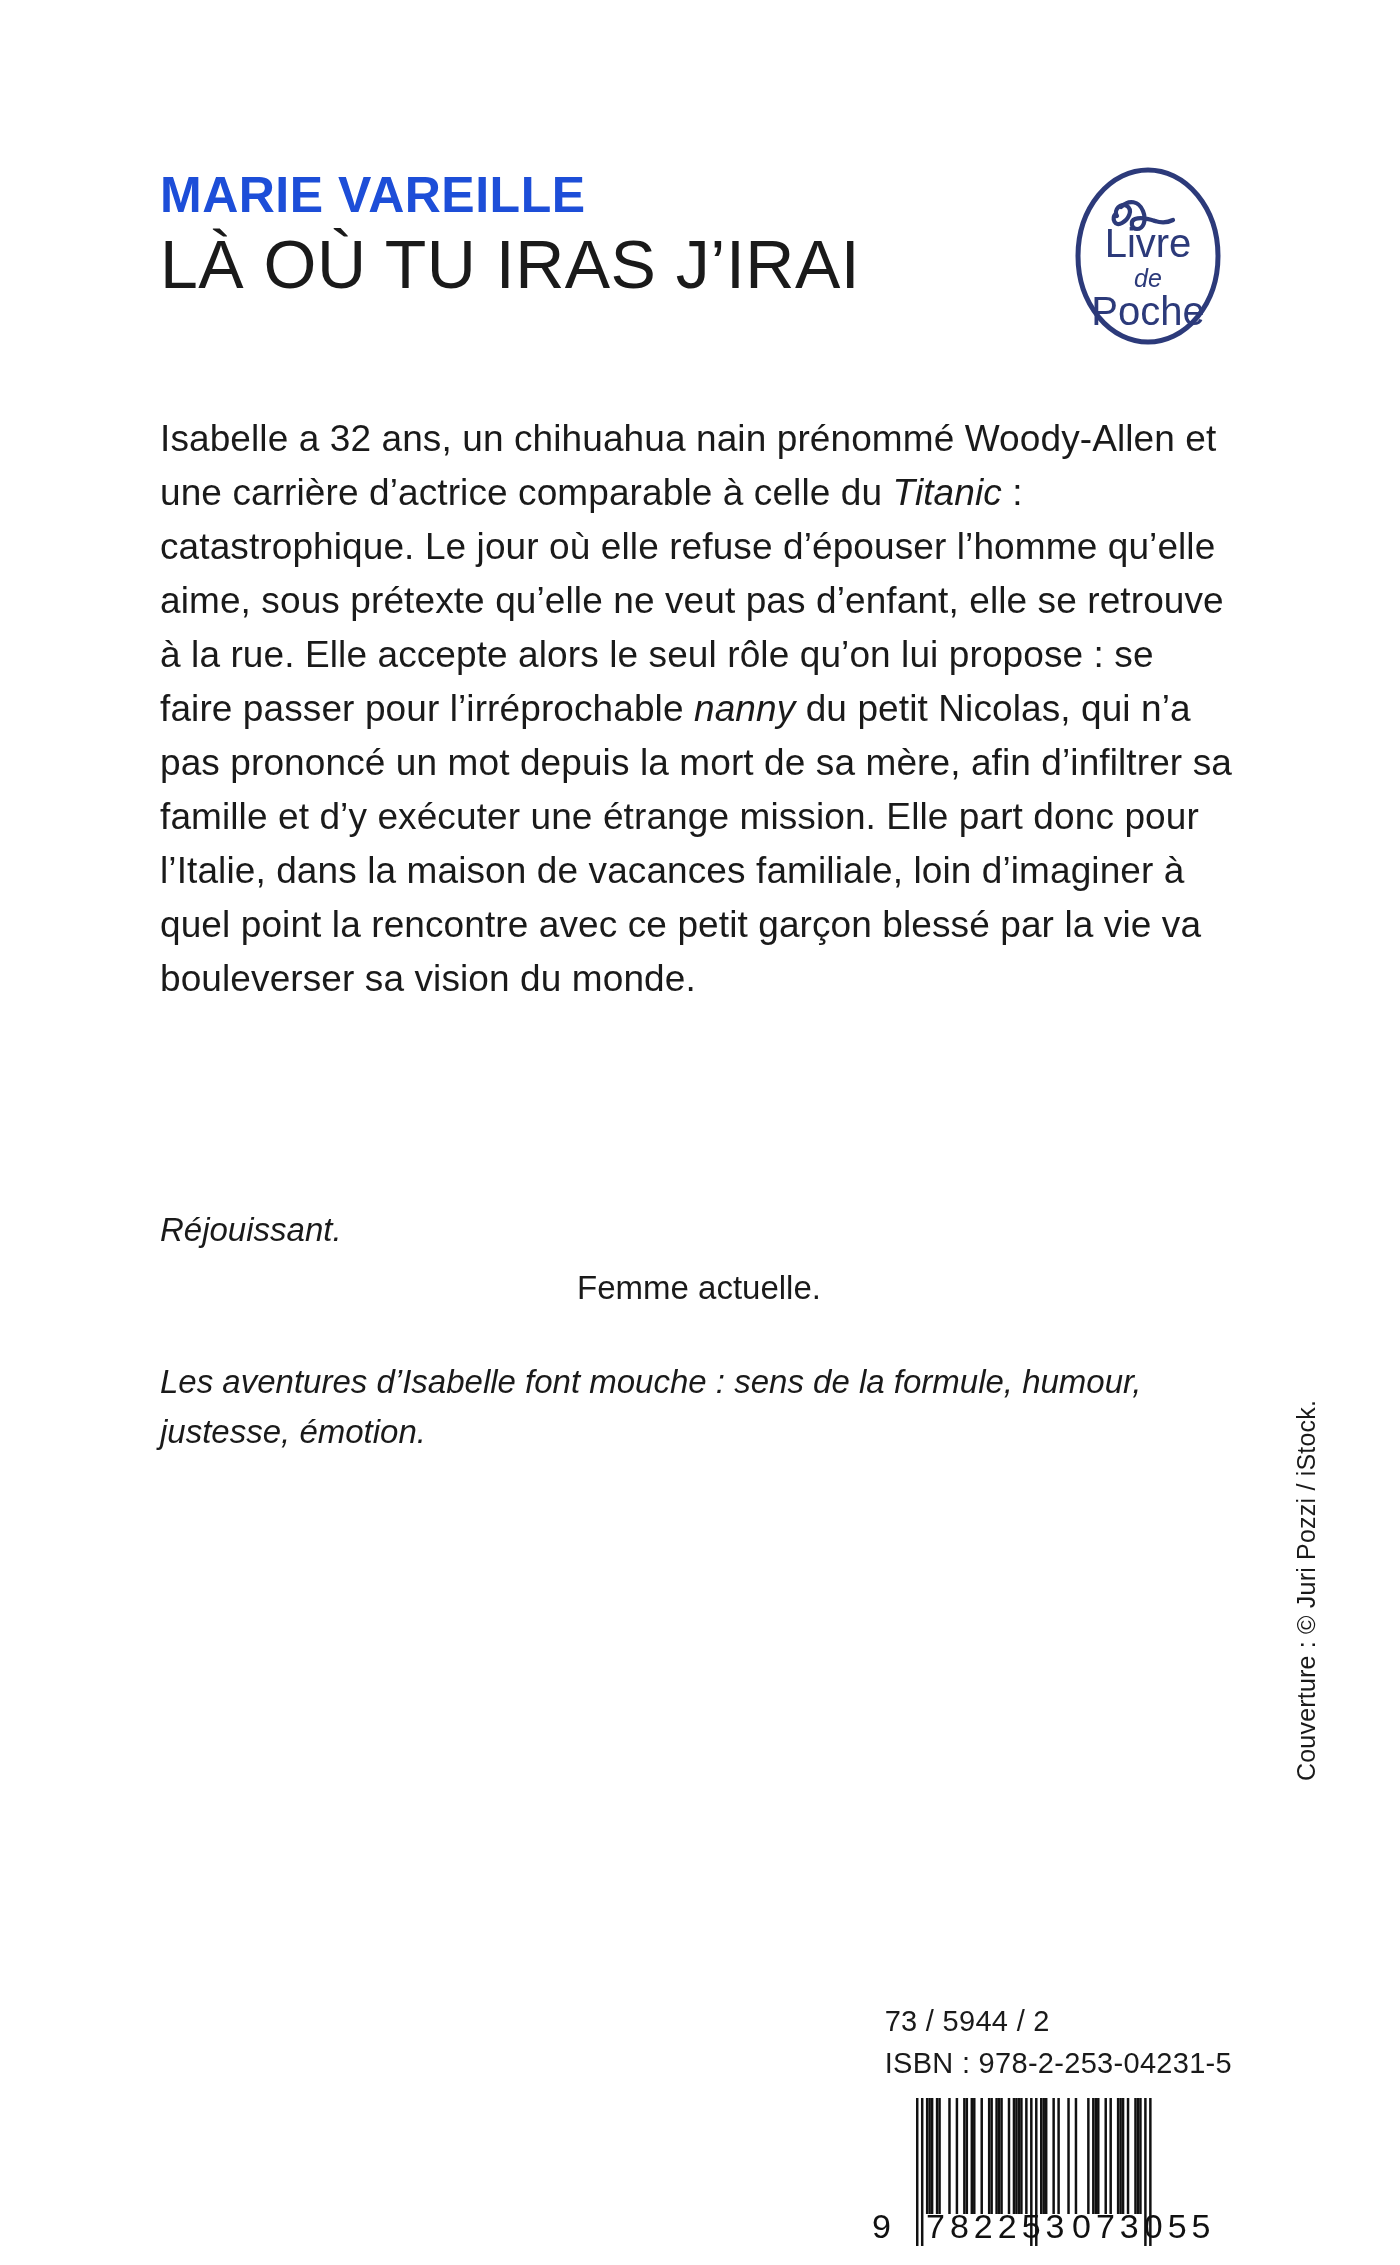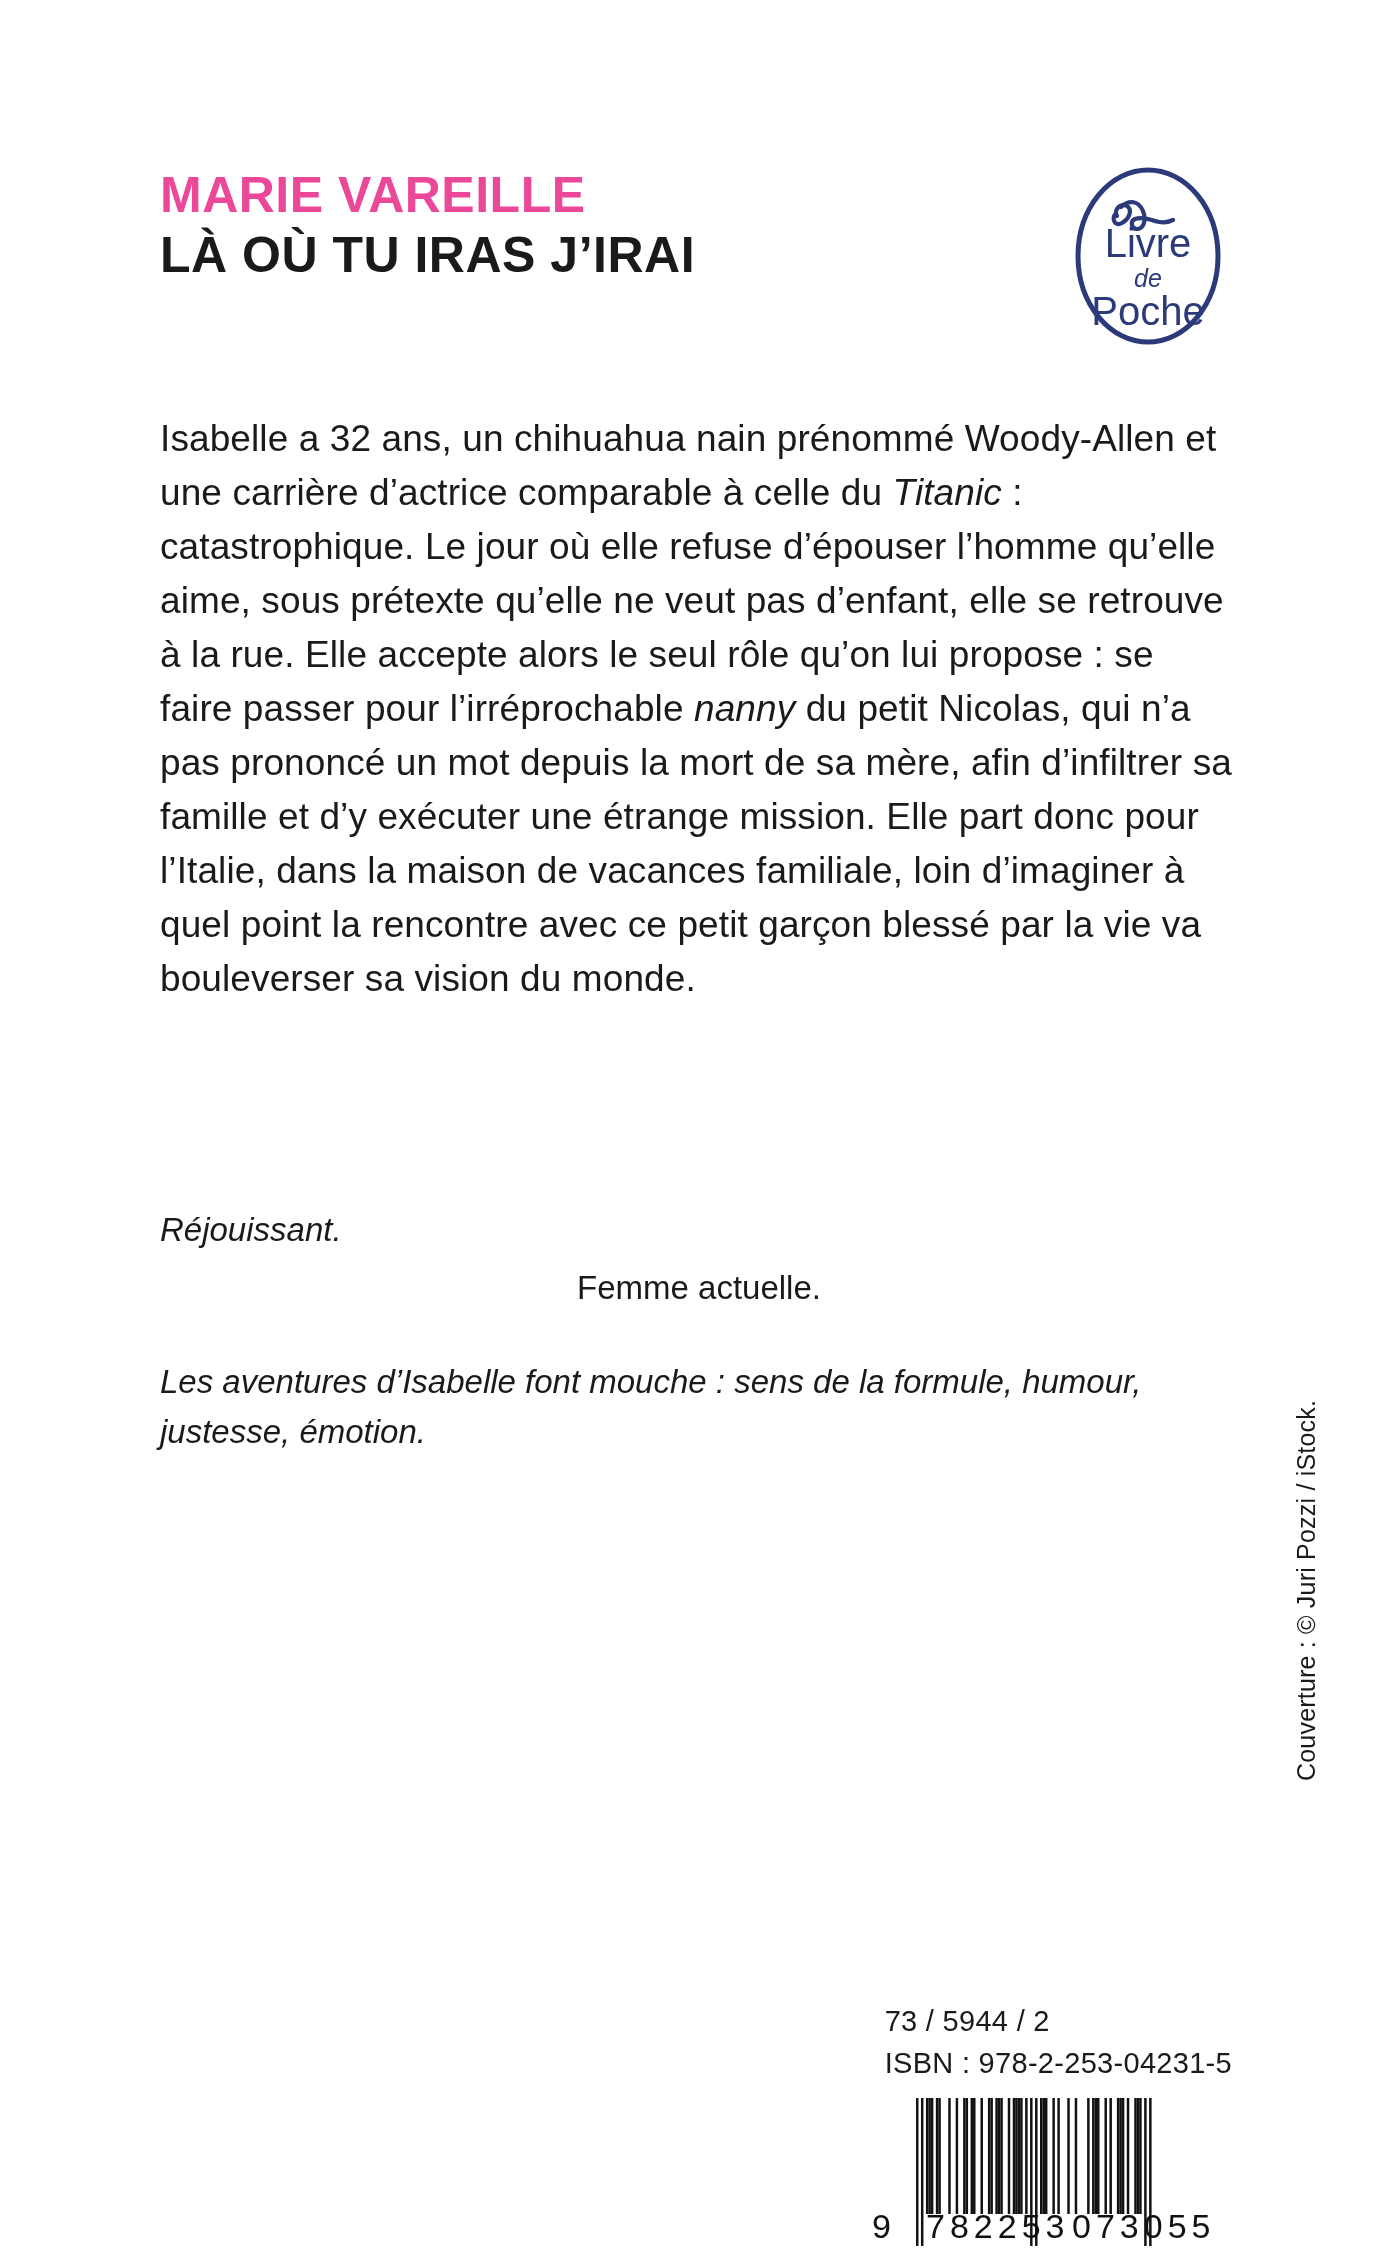--- a/index.html
+++ b/index.html
@@ -28,27 +28,27 @@
     position: absolute;
     left: 160px;
     top: 168px;
     width: 880px;
   }
   .author-name {
     font-size: 50px;
     font-weight: 700;
     letter-spacing: 0.5px;
     line-height: 1.08;
-    color: #ec4899;
+    color: #1d4ed8;
     white-space: nowrap;
     margin: 0;
   }
   .book-title {
-    font-size: 50px;
-    font-weight: 700;
+    font-size: 68px;
+    font-weight: 400;
     letter-spacing: 0.5px;
     line-height: 1.08;
     color: #1a1a1a;
     white-space: nowrap;
     margin: 6px 0 0 0;
   }
 
   
   .publisher-logo {
     position: absolute;

